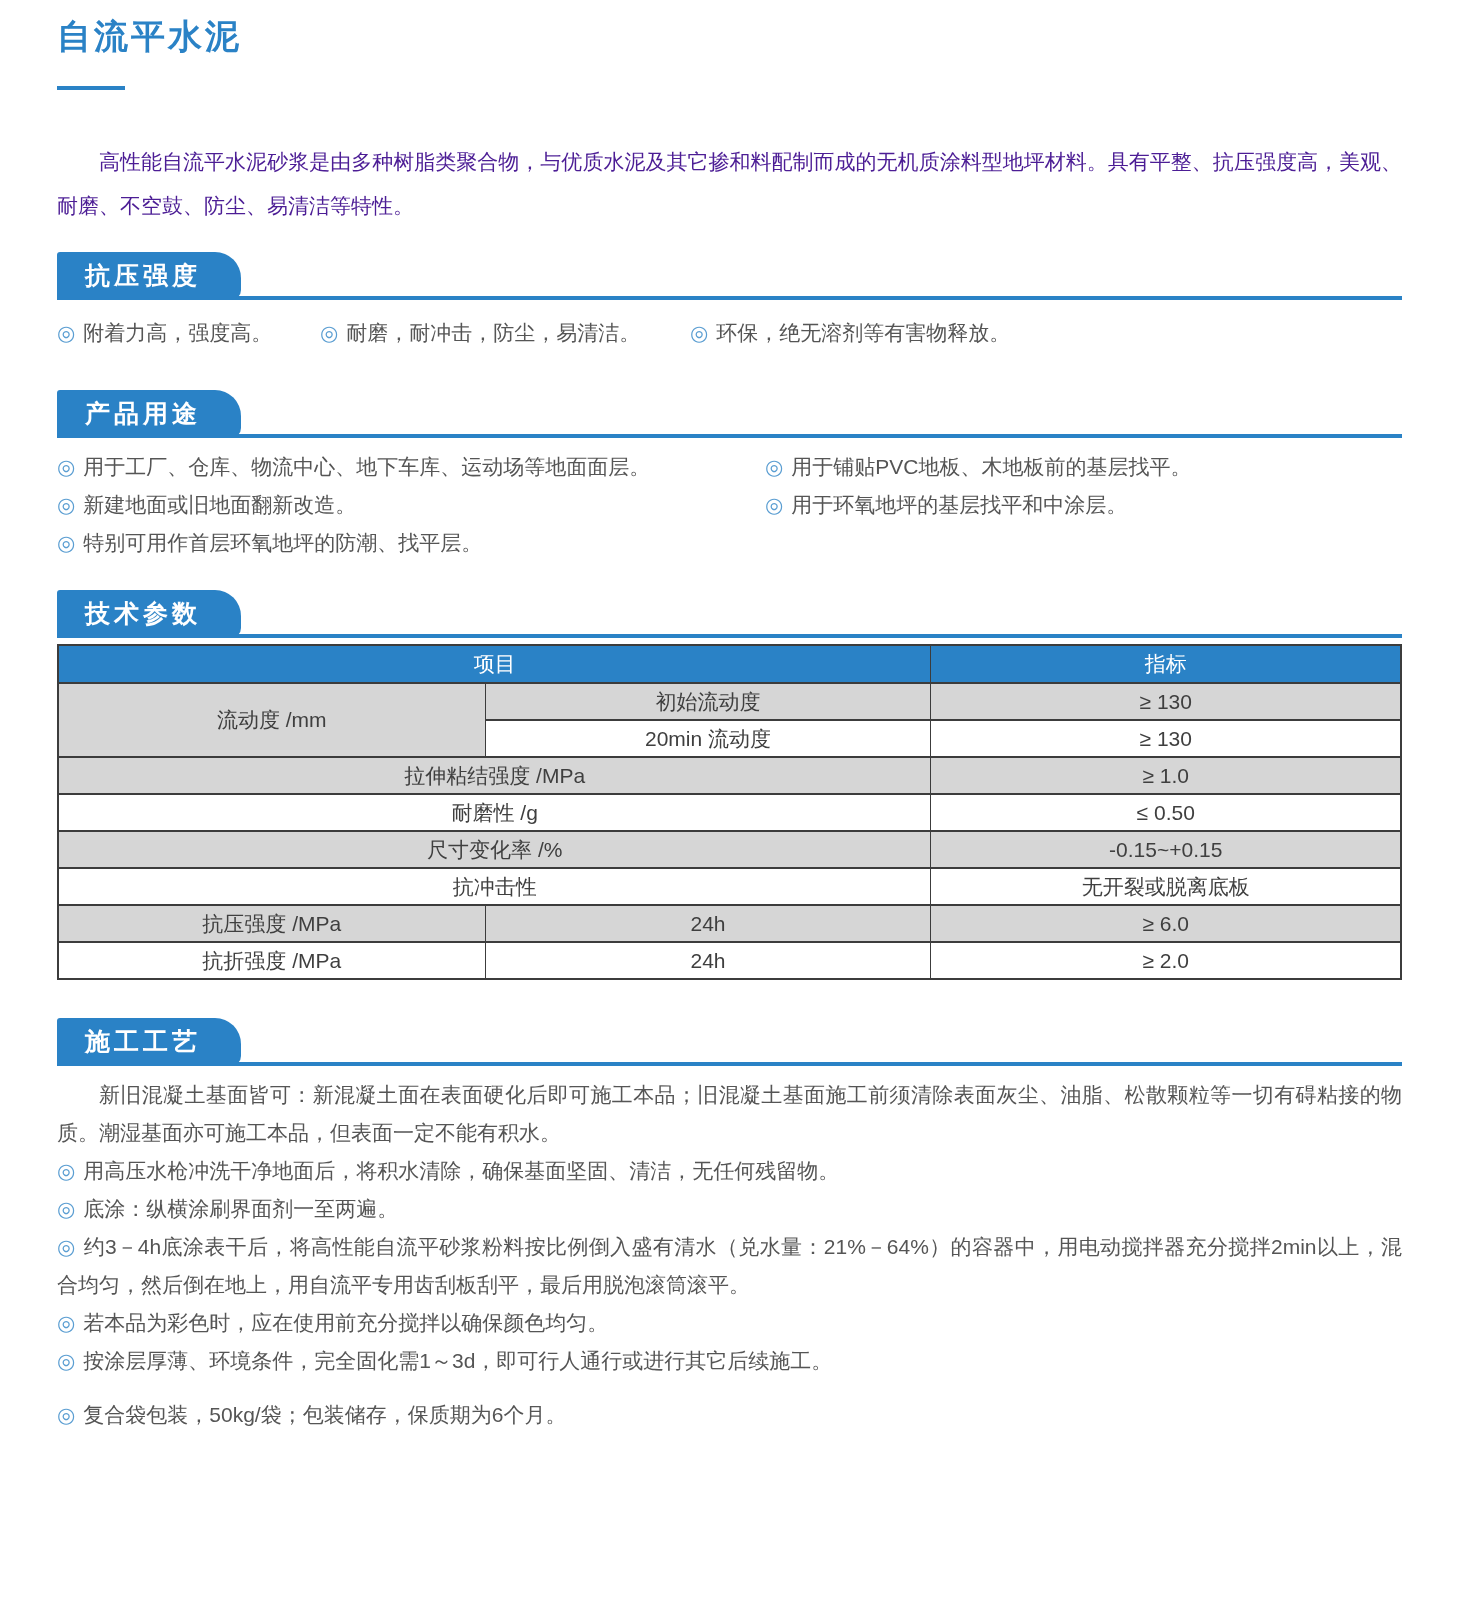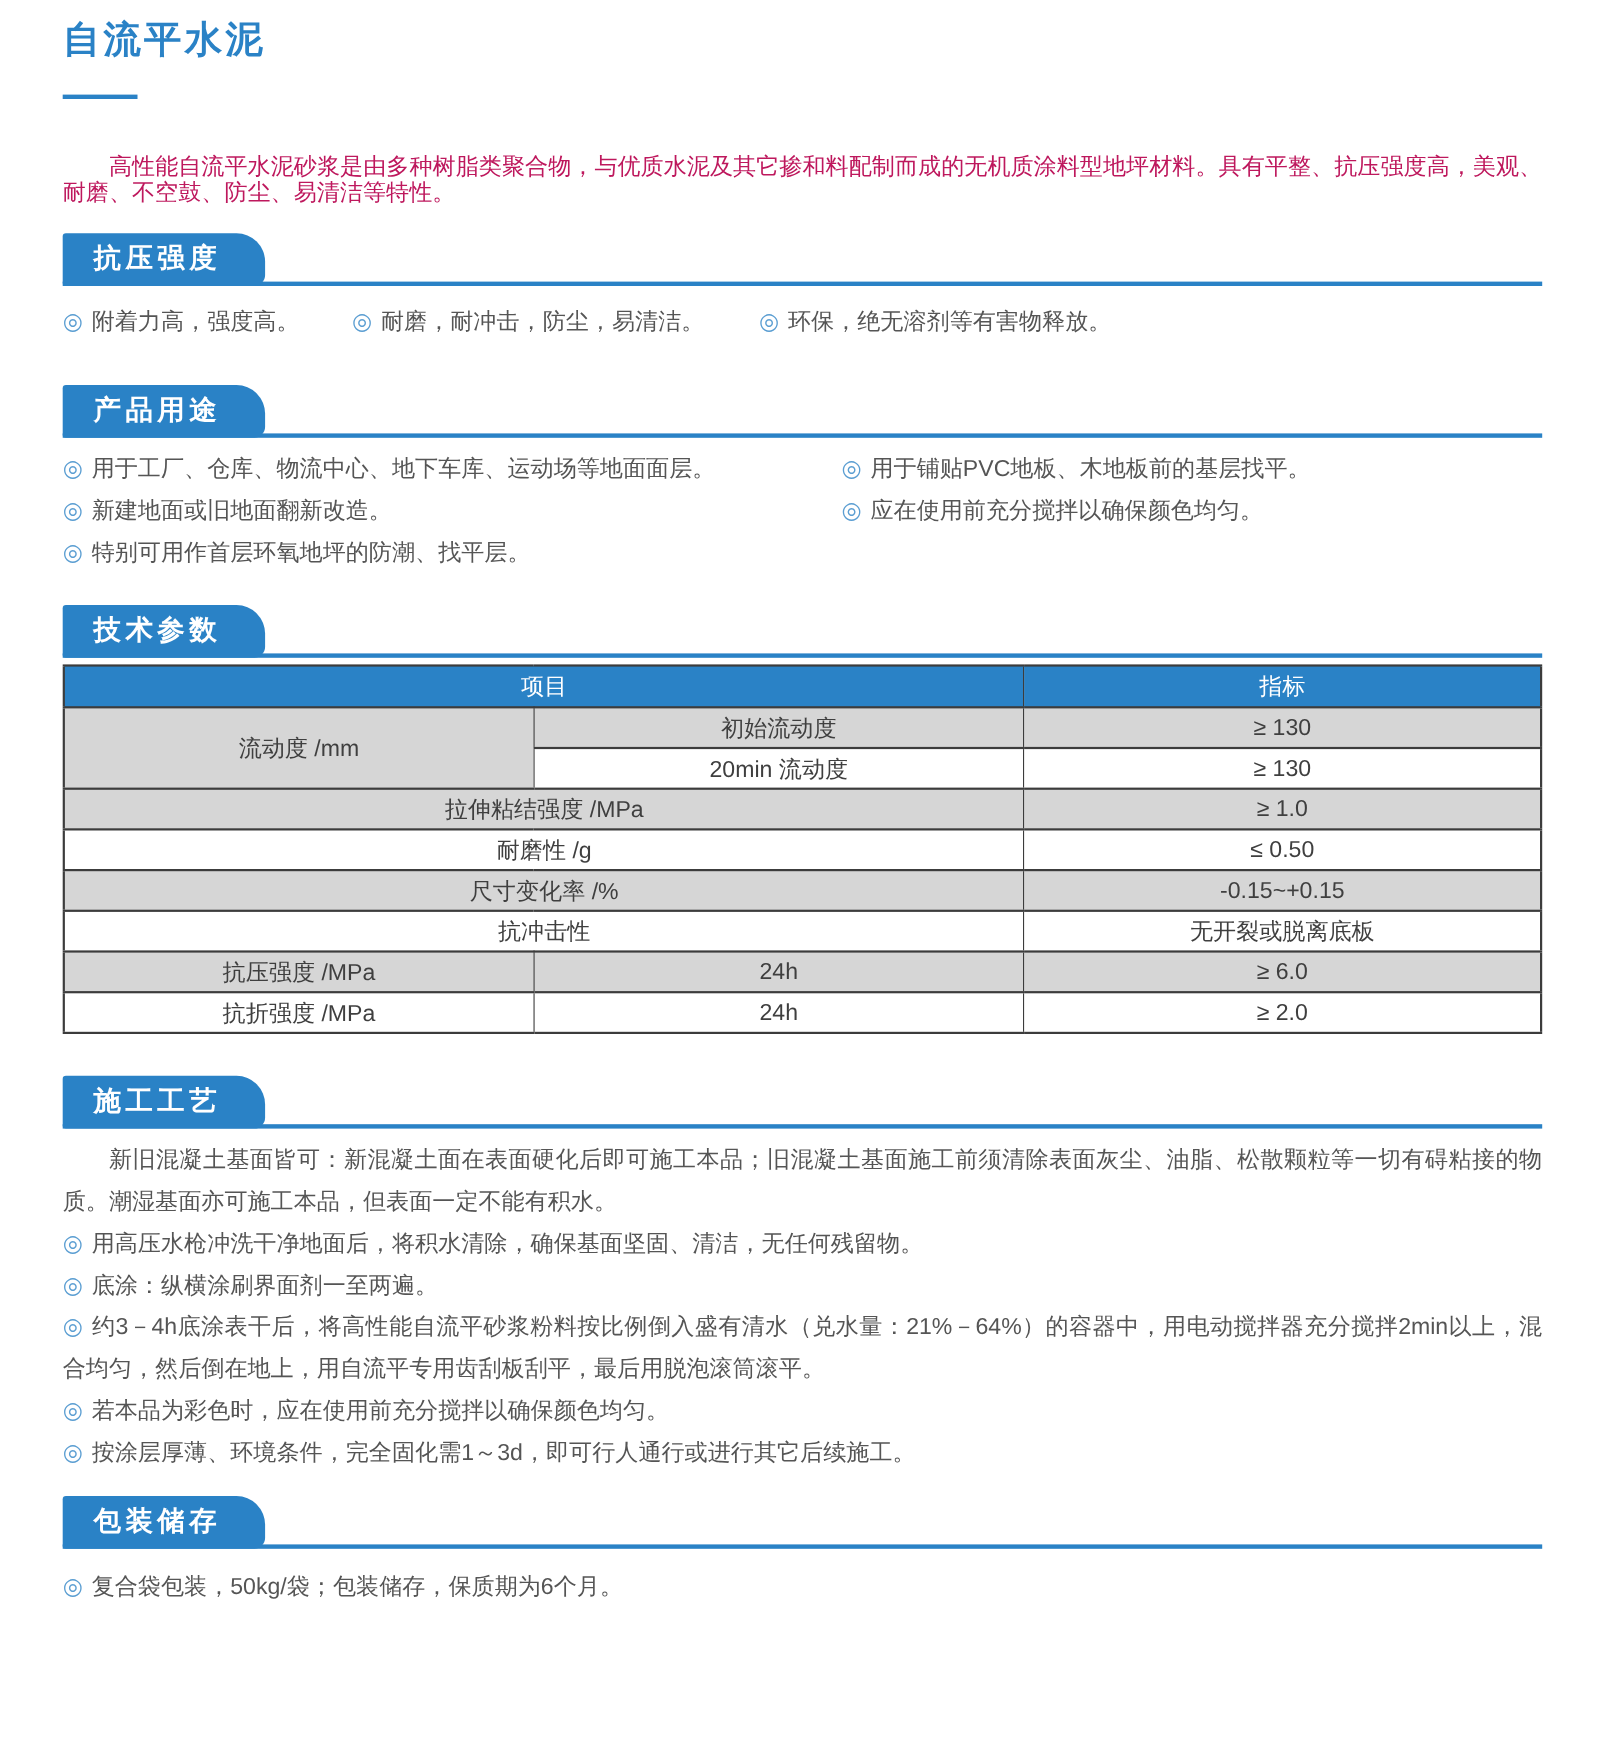--- a/index.html
+++ b/index.html
@@ -31,24 +31,24 @@
   }
   .title-underline{
     width:68px;height:4px;
     background:var(--accent);
     margin-top:28px;
   }
   
   .intro{
     margin-top:50px;
     font-size:21px;
-    line-height:24px;
+    line-height:44px;
     text-indent:2em;
     text-align:justify;
-    color:#be185d;
+    color:#4c1d95;
   }
   
   .sec{position:relative;height:48px;}
   .sec .rule{
     position:absolute;left:0;right:0;bottom:0;height:4px;
     background:var(--accent);
   }
   .sec .tab{
     position:absolute;left:0;bottom:0;
     height:48px;min-width:182px;
@@ -162,21 +162,21 @@
     <div class="tab">产品用途</div>
   </div>
   <div class="uses-wrap">
     <div class="uses-left">
       <p class="bullet"><span class="bi">◎</span><span>用于工厂、仓库、物流中心、地下车库、运动场等地面面层。</span></p>
       <p class="bullet"><span class="bi">◎</span><span>新建地面或旧地面翻新改造。</span></p>
       <p class="bullet"><span class="bi">◎</span><span>特别可用作首层环氧地坪的防潮、找平层。</span></p>
     </div>
     <div class="uses-right">
       <p class="bullet"><span class="bi">◎</span><span>用于铺贴PVC地板、木地板前的基层找平。</span></p>
-      <p class="bullet"><span class="bi">◎</span><span>应在使用前充分搅拌以确保颜色均匀。</span></p>
+      <p class="bullet"><span class="bi">◎</span><span>用于环氧地坪的基层找平和中涂层。</span></p>
     </div>
   </div>
 
   <div class="sec sec-specs">
     <div class="rule"></div>
     <div class="tab">技术参数</div>
   </div>
 
   <table class="specs">
     <colgroup>
@@ -235,21 +235,17 @@
   </div>
   <div class="process-body">
     <p class="process-intro">新旧混凝土基面皆可：新混凝土面在表面硬化后即可施工本品；旧混凝土基面施工前须清除表面灰尘、油脂、松散颗粒等一切有碍粘接的物质。潮湿基面亦可施工本品，但表面一定不能有积水。</p>
     <p class="bullet"><span class="bi">◎</span><span>用高压水枪冲洗干净地面后，将积水清除，确保基面坚固、清洁，无任何残留物。</span></p>
     <p class="bullet"><span class="bi">◎</span><span>底涂：纵横涂刷界面剂一至两遍。</span></p>
     <p class="bullet"><span class="bi">◎</span><span>约3－4h底涂表干后，将高性能自流平砂浆粉料按比例倒入盛有清水（兑水量：21%－64%）的容器中，用电动搅拌器充分搅拌2min以上，混合均匀，然后倒在地上，用自流平专用齿刮板刮平，最后用脱泡滚筒滚平。</span></p>
     <p class="bullet"><span class="bi">◎</span><span>若本品为彩色时，应在使用前充分搅拌以确保颜色均匀。</span></p>
     <p class="bullet"><span class="bi">◎</span><span>按涂层厚薄、环境条件，完全固化需1～3d，即可行人通行或进行其它后续施工。</span></p>
   </div>
 
-  <div class="sec sec-packaging">
-    <div class="rule"></div>
-    <div class="tab">包装储存</div>
-  </div>
   <div class="packaging-body">
     <p class="bullet"><span class="bi">◎</span><span>复合袋包装，50kg/袋；包装储存，保质期为6个月。</span></p>
   </div>
 
 </div>
 
 </body></html>

